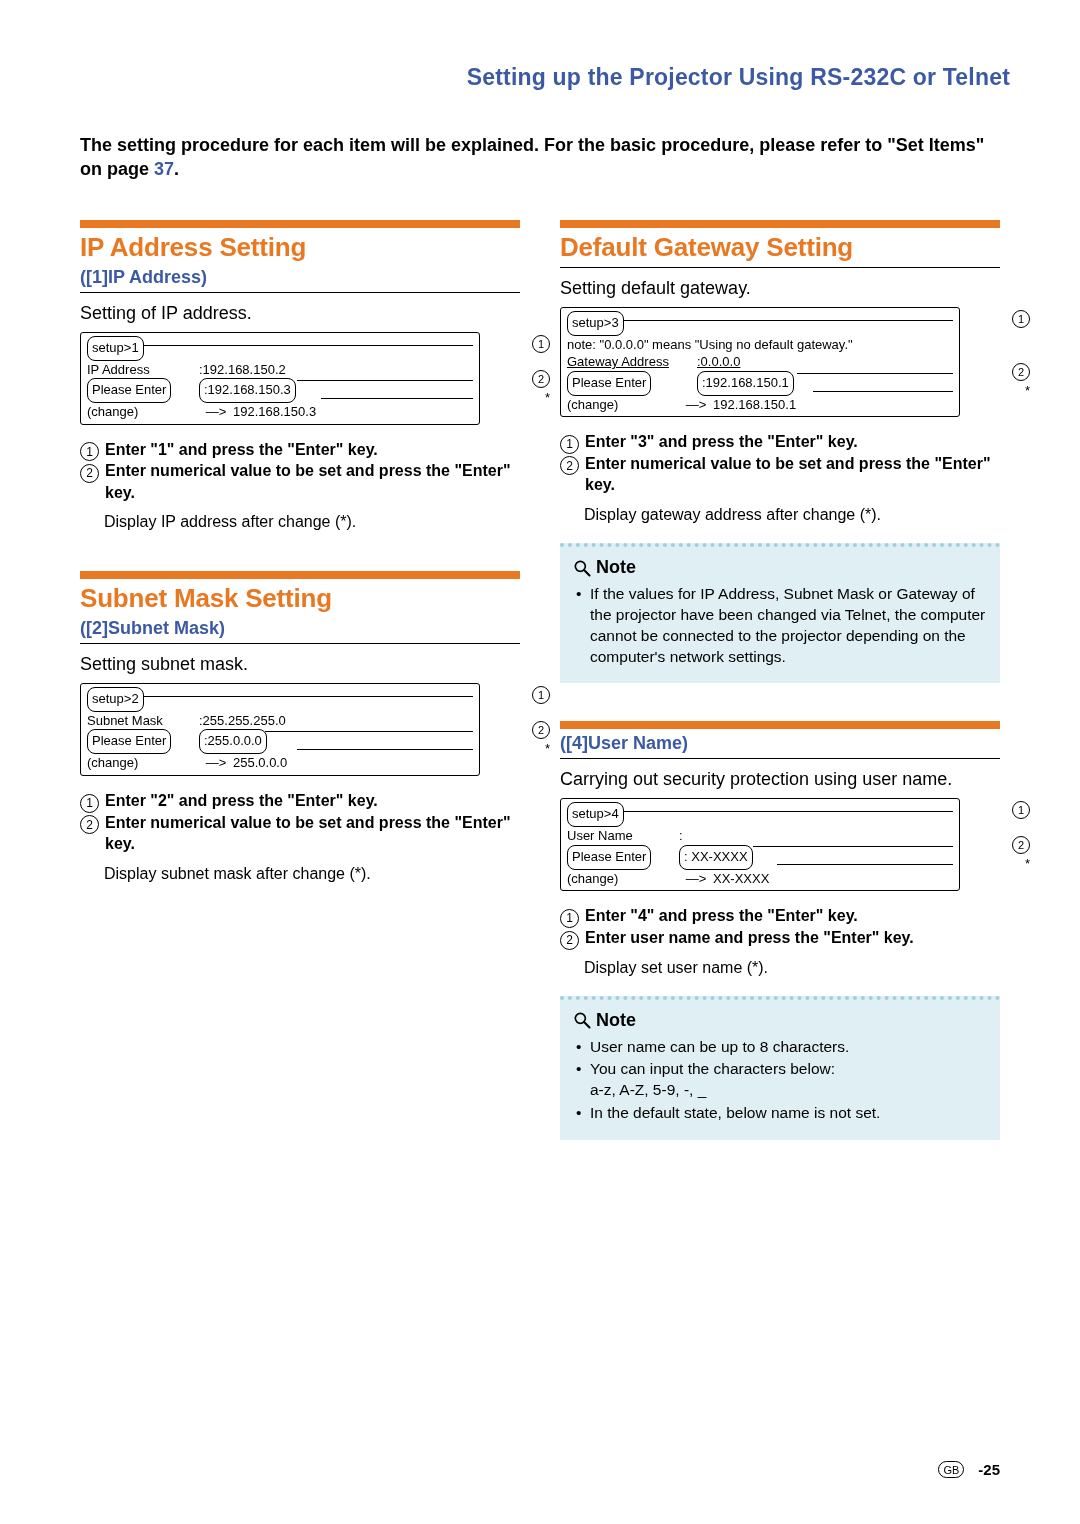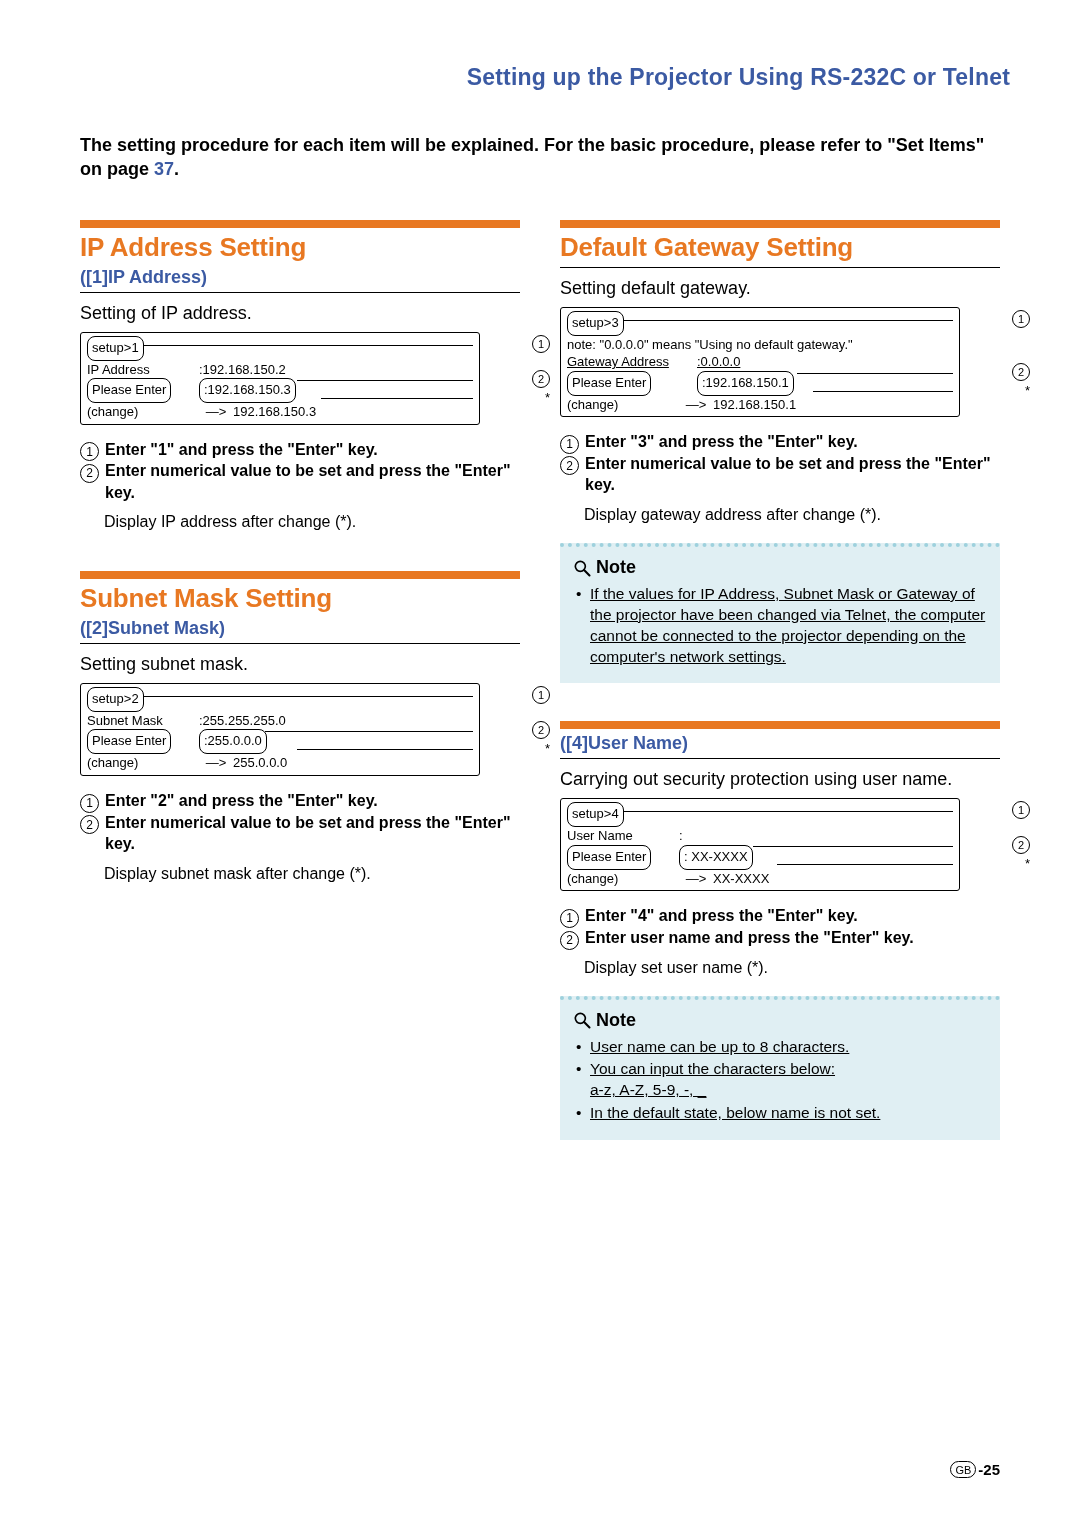--- a/index.html
+++ b/index.html
@@ -138,32 +138,32 @@
     line-height: 1.35;
   }
   .note-head {
     display: flex;
     align-items: center;
     gap: 4px;
     font-weight: bold;
     font-size: 18px;
     margin-bottom: 4px;
   }
-  .note-box ul { margin: 0; padding-left: 18px; text-decoration: underline; }
+  .note-box ul { margin: 0; padding-left: 18px; }
   .note-box li { margin-bottom: 2px; }
   .note-box li::marker { content: "•  "; }
   .gap { height: 38px; }
   .page-num {
     position: absolute;
     bottom: 46px;
     right: 80px;
     font-size: 15px;
     display: flex;
     align-items: center;
-    gap: 2px;
+    gap: 14px;
   }
   .gb {
     display: inline-flex;
     align-items:center;
     justify-content:center;
     border: 1.2px solid #000;
     border-radius: 10px;
     padding: 0 4px;
     font-size: 11px;
     height: 15px;

